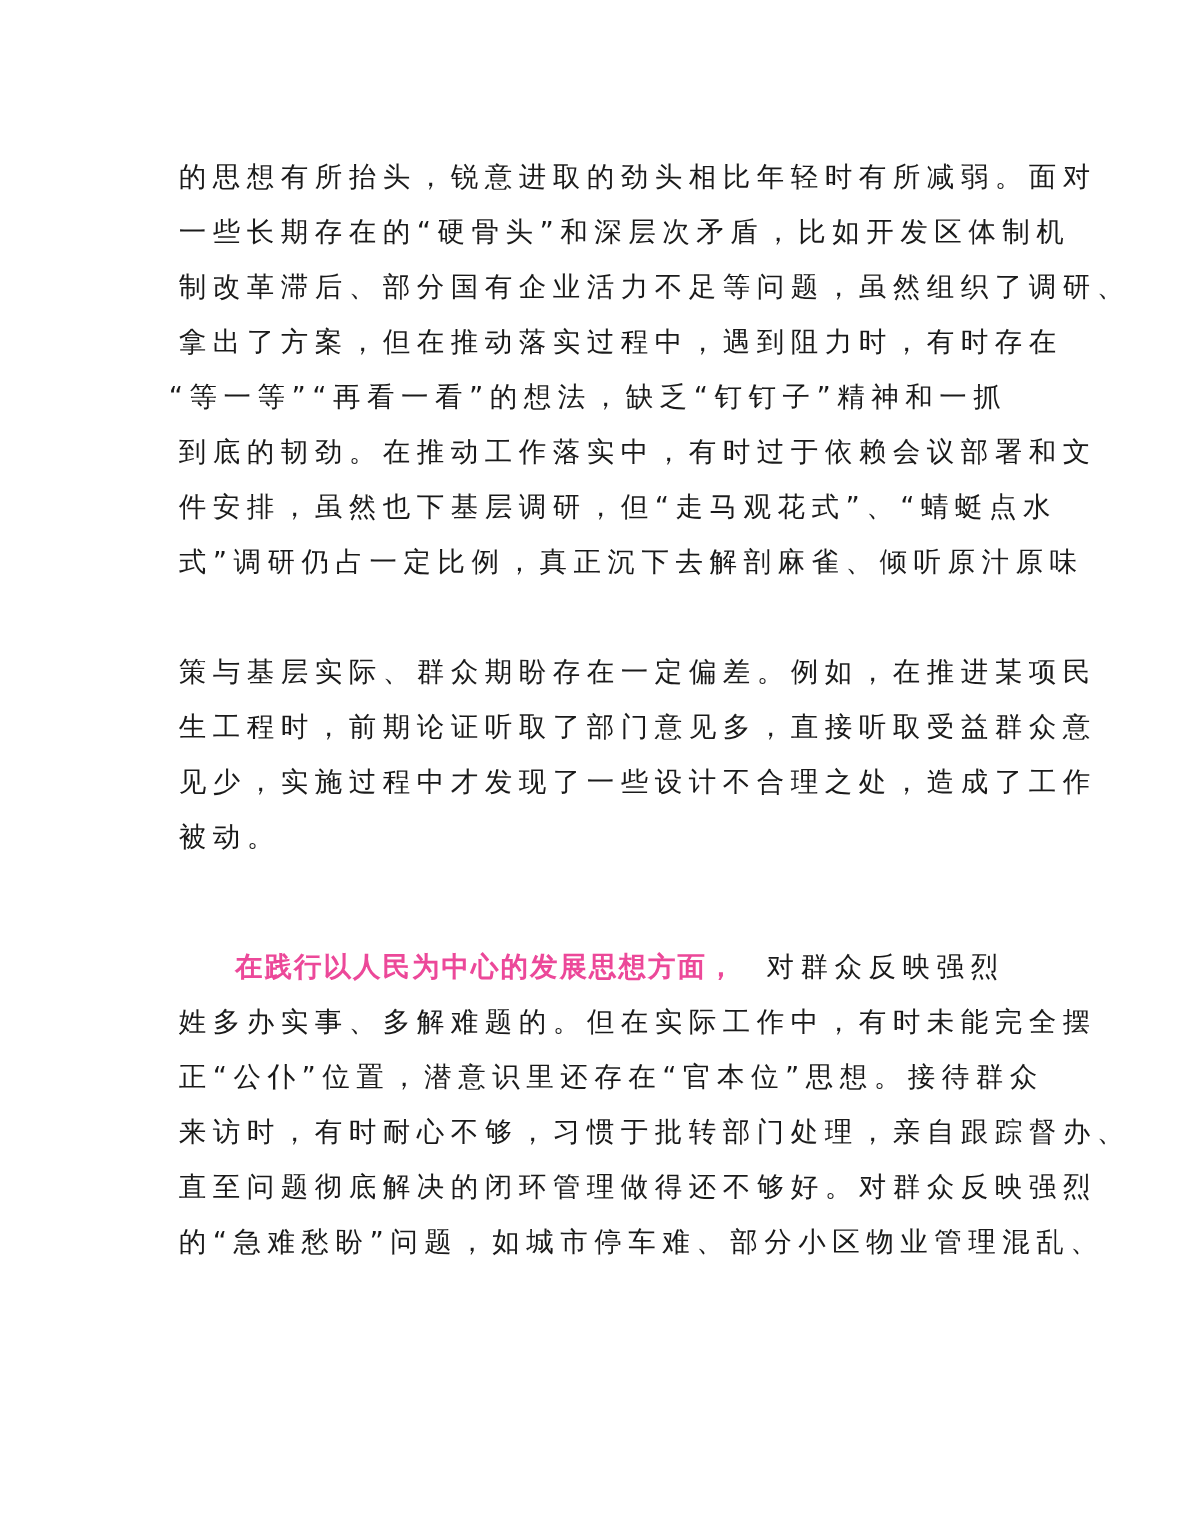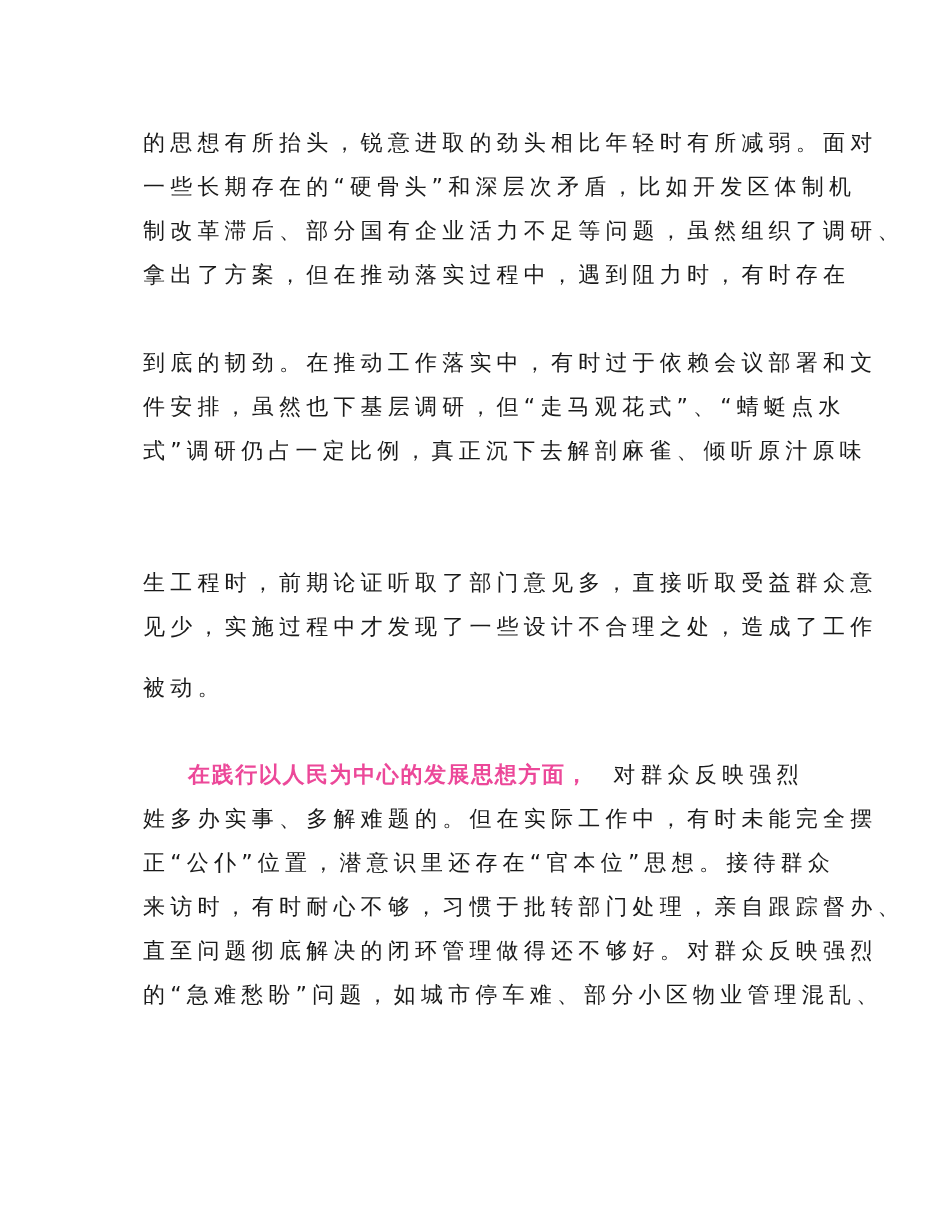--- a/index.html
+++ b/index.html
@@ -21,26 +21,28 @@
   .gap { display: inline-block; width: 24px; }
 </style>
 </head>
 <body>
 
 <div class="page">
   <div class="line" style="top:129px">的思想有所抬头，锐意进取的劲头相比年轻时有所减弱。面对</div>
   <div class="line" style="top:173px">一些长期存在的“硬骨头”和深层次矛盾，比如开发区体制机</div>
   <div class="line" style="top:217px">制改革滞后、部分国有企业活力不足等问题，虽然组织了调研、</div>
   <div class="line" style="top:261px">拿出了方案，但在推动落实过程中，遇到阻力时，有时存在</div>
+  <div class="line" style="top:305px; left:135px">“等一等”“再看一看”的想法，缺乏“钉钉子”精神和一抓</div>
   <div class="line" style="top:349px">到底的韧劲。在推动工作落实中，有时过于依赖会议部署和文</div>
   <div class="line" style="top:437px">式”调研仍占一定比例，真正沉下去解剖麻雀、倾听原汁原味</div>
   <div class="line" style="top:393px">件安排，虽然也下基层调研，但“走马观花式”、“蜻蜓点水</div>
+  <div class="line" style="top:525px">策与基层实际、群众期盼存在一定偏差。例如，在推进某项民</div>
   <div class="line" style="top:613px">见少，实施过程中才发现了一些设计不合理之处，造成了工作</div>
   <div class="line" style="top:569px">生工程时，前期论证听取了部门意见多，直接听取受益群众意</div>
-  <div class="line" style="top:674px">被动。</div>
+  <div class="line" style="top:657px">被动。</div>
 
   <div class="line" style="top:761px; left:188px">
     <span class="bold">在践行以人民为中心的发展思想方面，</span><span class="gap"></span><span>对群众反映强烈</span>
   </div>
   <div class="line" style="top:805px">姓多办实事、多解难题的。但在实际工作中，有时未能完全摆</div>
   <div class="line" style="top:849px">正“公仆”位置，潜意识里还存在“官本位”思想。接待群众</div>
   <div class="line" style="top:893px">来访时，有时耐心不够，习惯于批转部门处理，亲自跟踪督办、</div>
   <div class="line" style="top:937px">直至问题彻底解决的闭环管理做得还不够好。对群众反映强烈</div>
   <div class="line" style="top:981px">的“急难愁盼”问题，如城市停车难、部分小区物业管理混乱、</div>
 </div>

